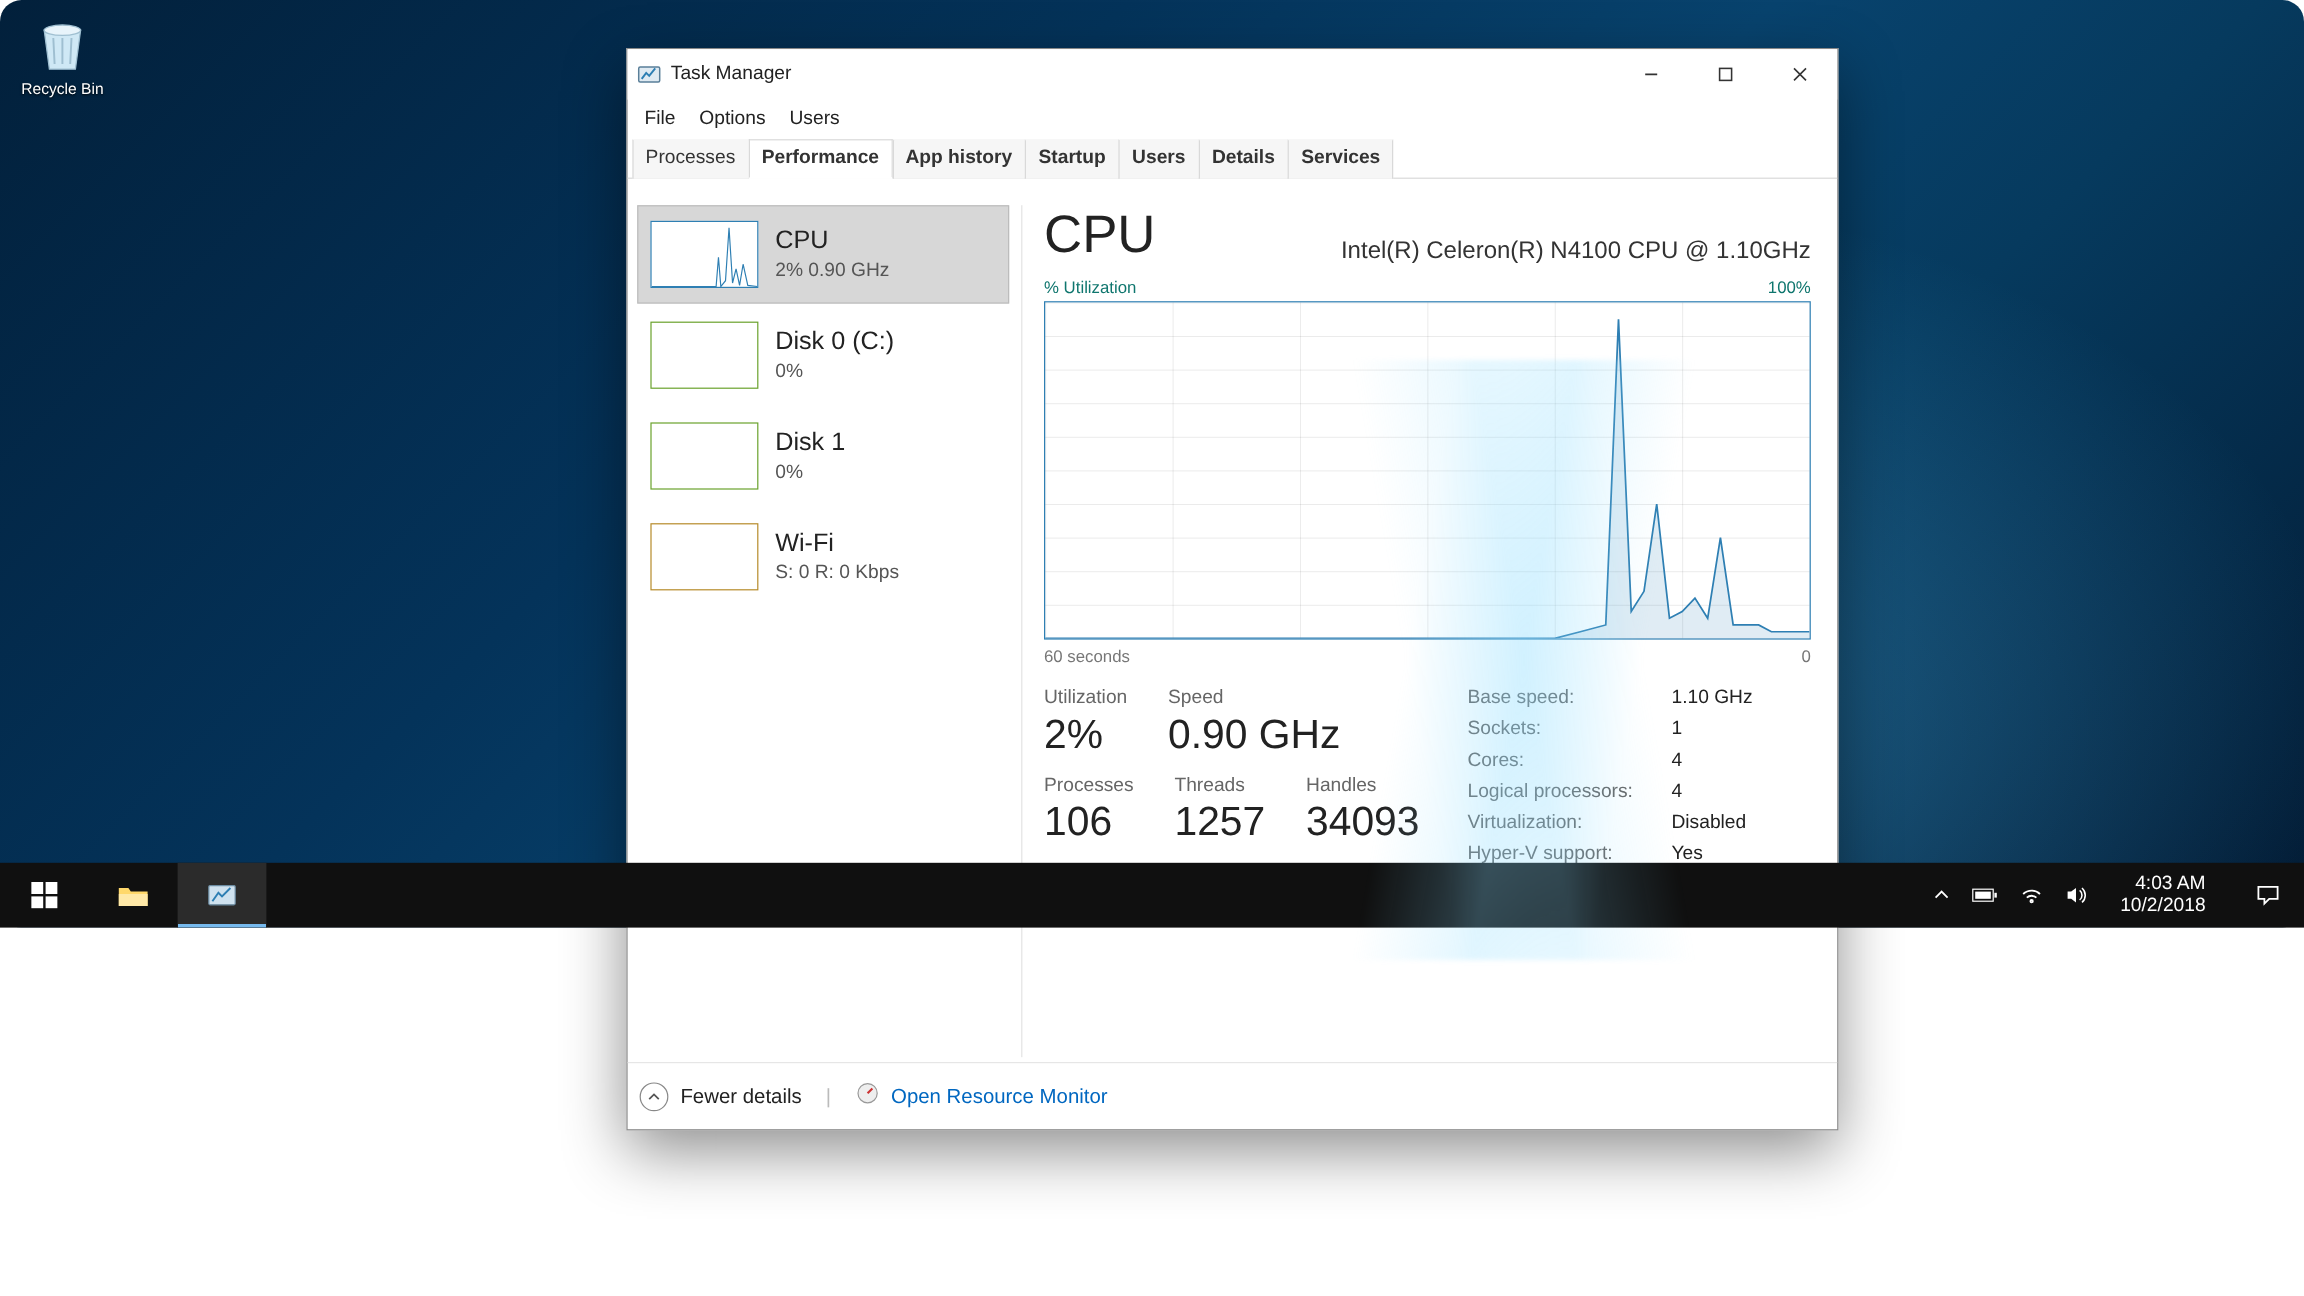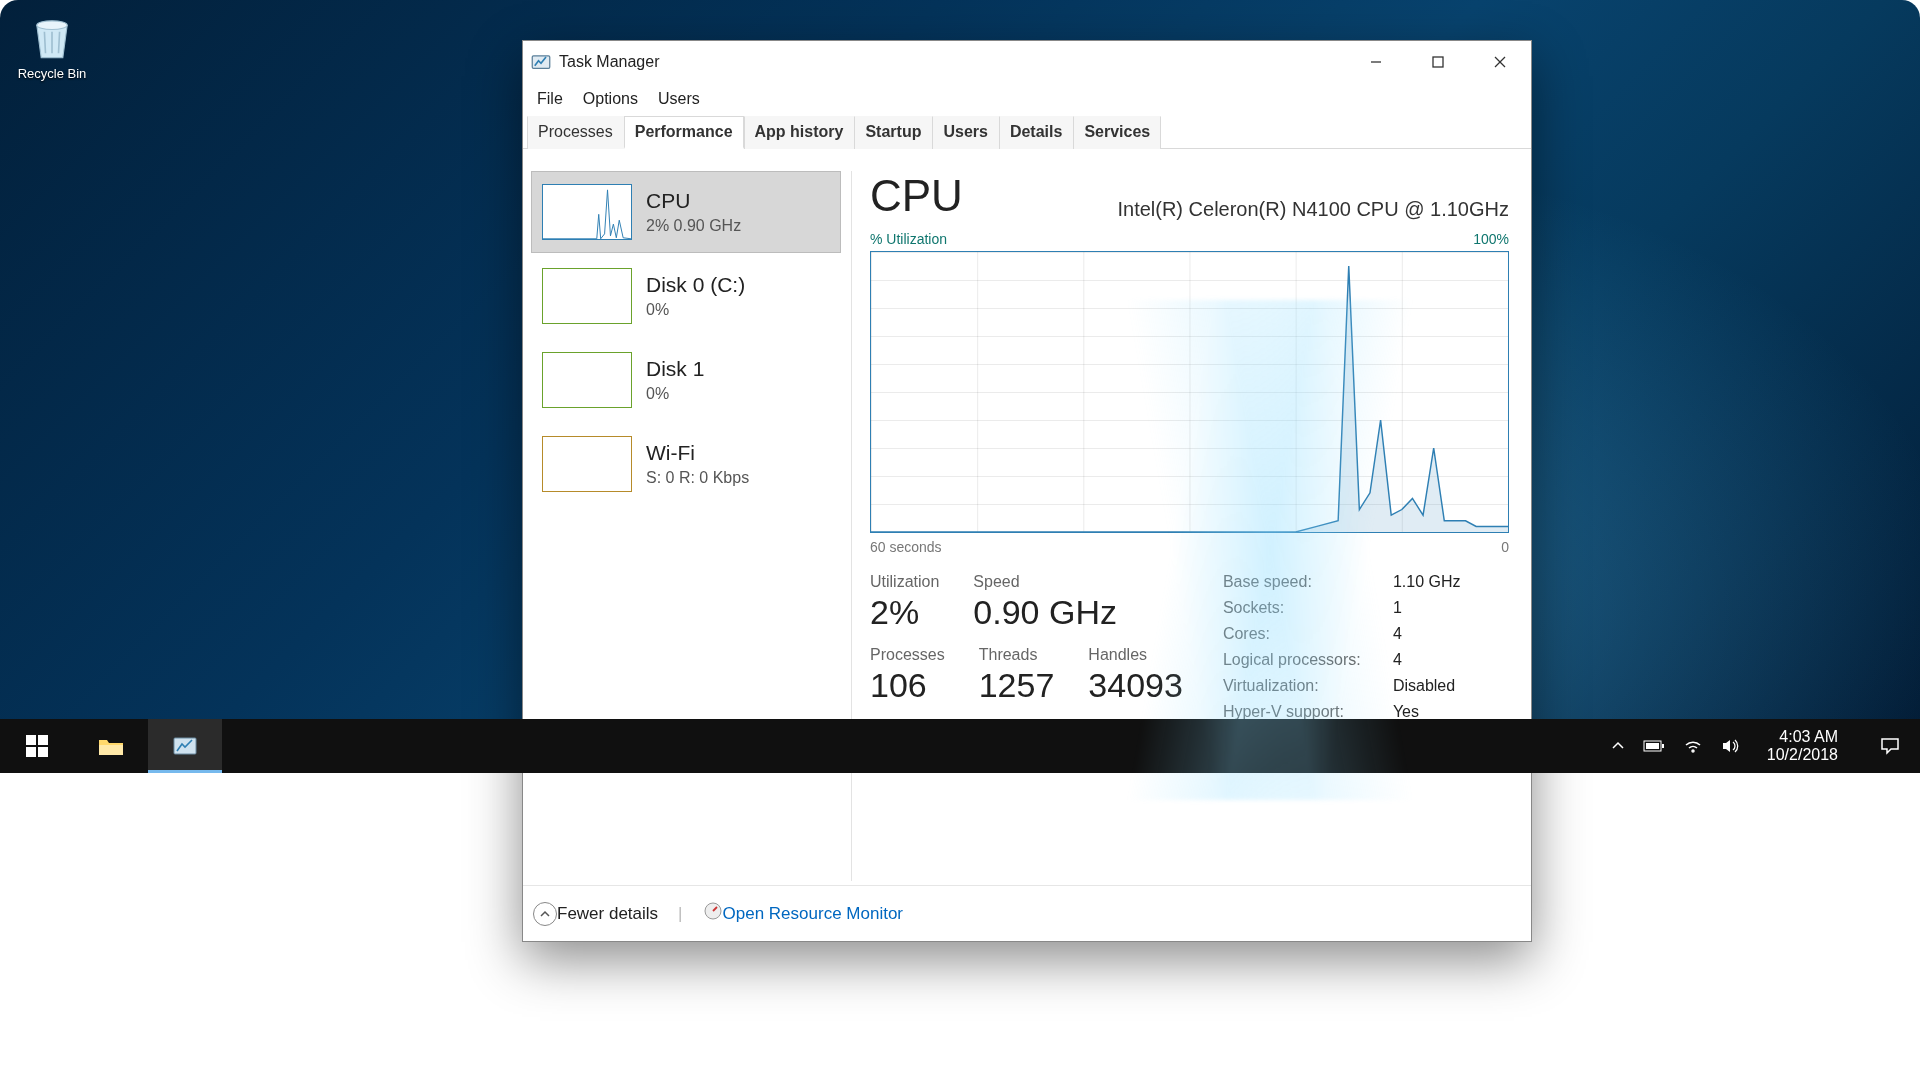--- a/index.html
+++ b/index.html
@@ -100,21 +100,21 @@
 .stats .left .block{ margin-bottom:14px;}
 .stats .right{ font-size:16px; color:#444;}
 .stats .right .r{ display:flex; margin-bottom:8px;}
 .stats .right .r .k{ width:170px; color:#666;}
 .stats .right .r .v{ color:#222;}
 
 .footer {
   height:56px; border-top:1px solid #e6e6e6; display:flex; align-items:center; gap:20px;
   padding: 0 10px; font-size:17px;
 }
-.footer .btnlink{ display:flex; align-items:center; gap:0; color:#222;}
+.footer .btnlink{ display:flex; align-items:center; gap:10px; color:#222;}
 .footer .btnlink.link{ color:#0067c0;}
 .footer .circ{
   width:24px;height:24px;border:1px solid #888;border-radius:50%;
   display:flex;align-items:center;justify-content:center;font-size:13px;color:#555;
 }
 .footer .sep{ color:#bbb;}
 
 
 .taskbar {
   position:absolute; left:0; right:0; bottom:0; height:54px; background:#101010;

